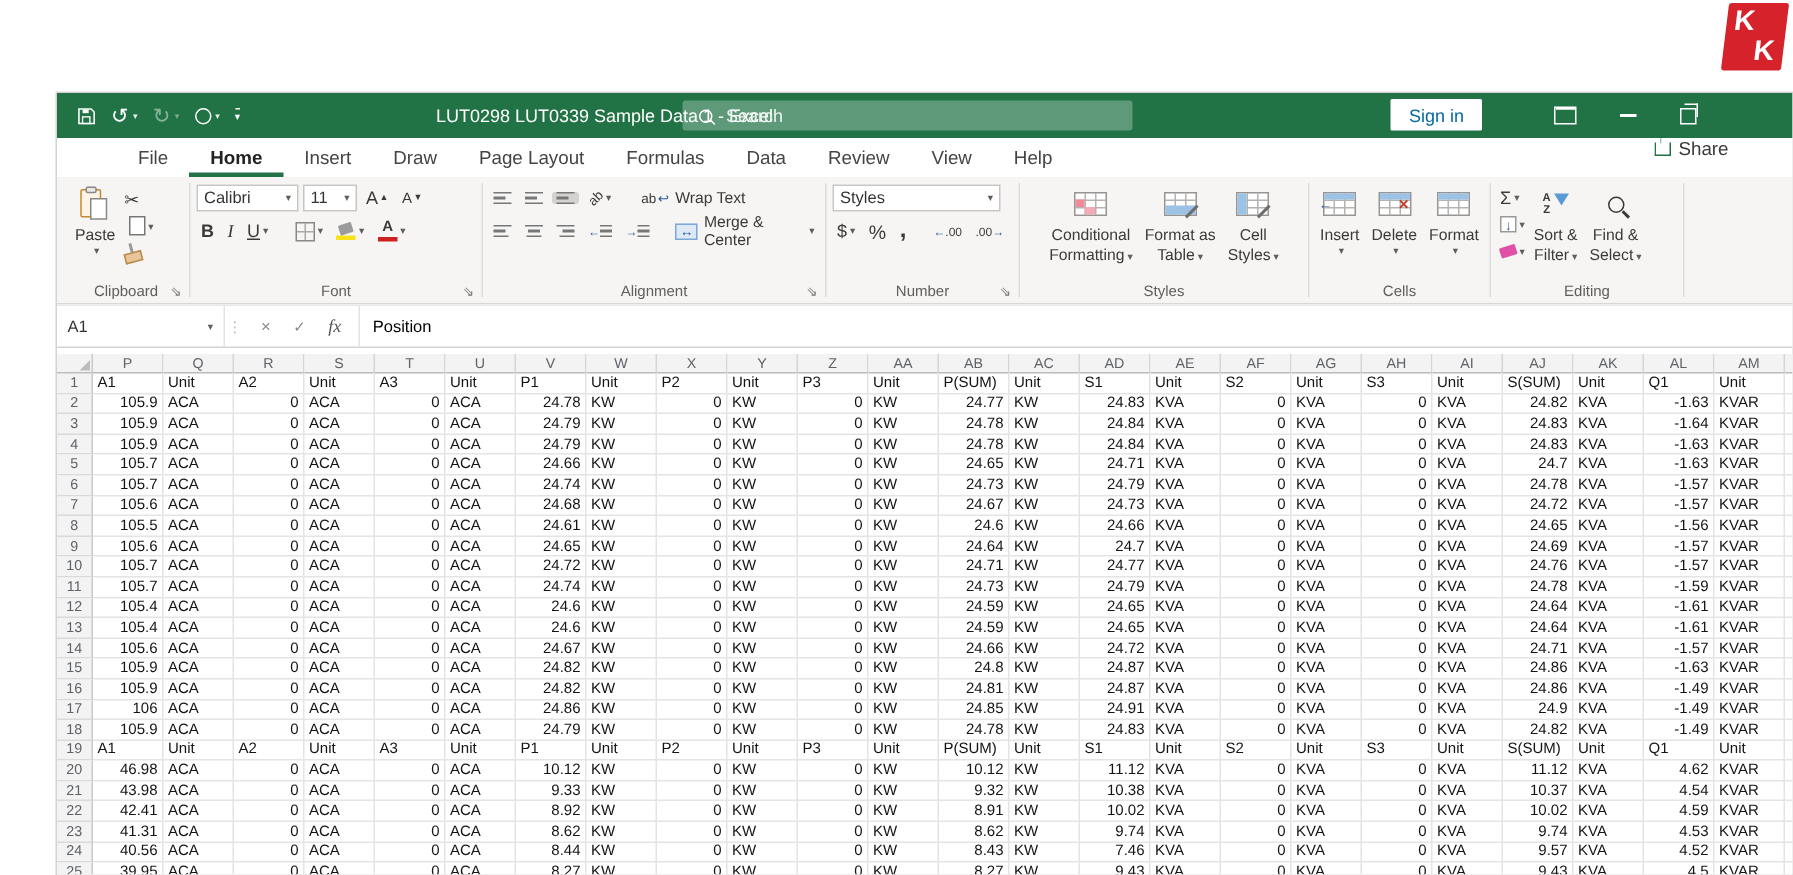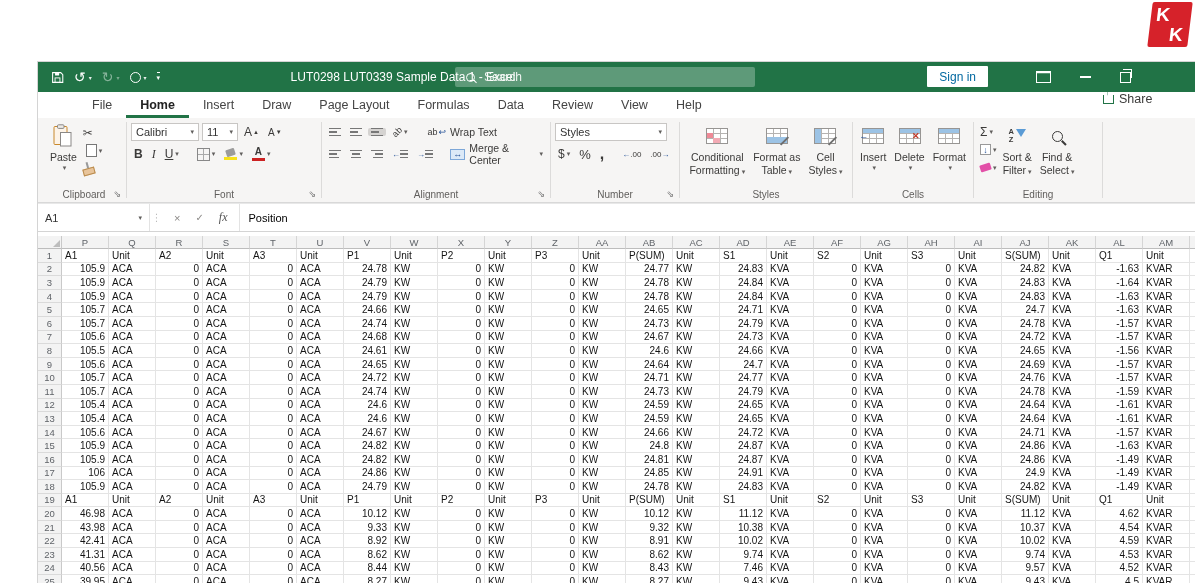--- a/index.html
+++ b/index.html
@@ -373,21 +373,21 @@
         <span class="tbtn" style="font-size:16px;font-weight:700">,</span>
         <span style="width:6px"></span>
         <span class="tbtn dec"><span class="blue">←</span>.00</span>
         <span class="tbtn dec">.00<span class="blue">→</span></span>
       </div>
       <div class="glabel">Number</div>
       <span class="glaunch">⇘</span>
     </div>
     <div class="gsep"></div>
 
-    <div class="grp" style="width:170px">
+    <div class="grp" style="width:190px">
       <div style="display:flex;justify-content:center">
         <div class="bigbtn">
           <div class="iconbox">
               <span class="mgrid">
                 <span class="ov red1"></span>
                 <span class="ov red2"></span>
               </span>
             </div>
           <span class="l2">Conditional</span>
           <span class="l2"><span>Formatting</span><span class="chv">▾</span></span>

